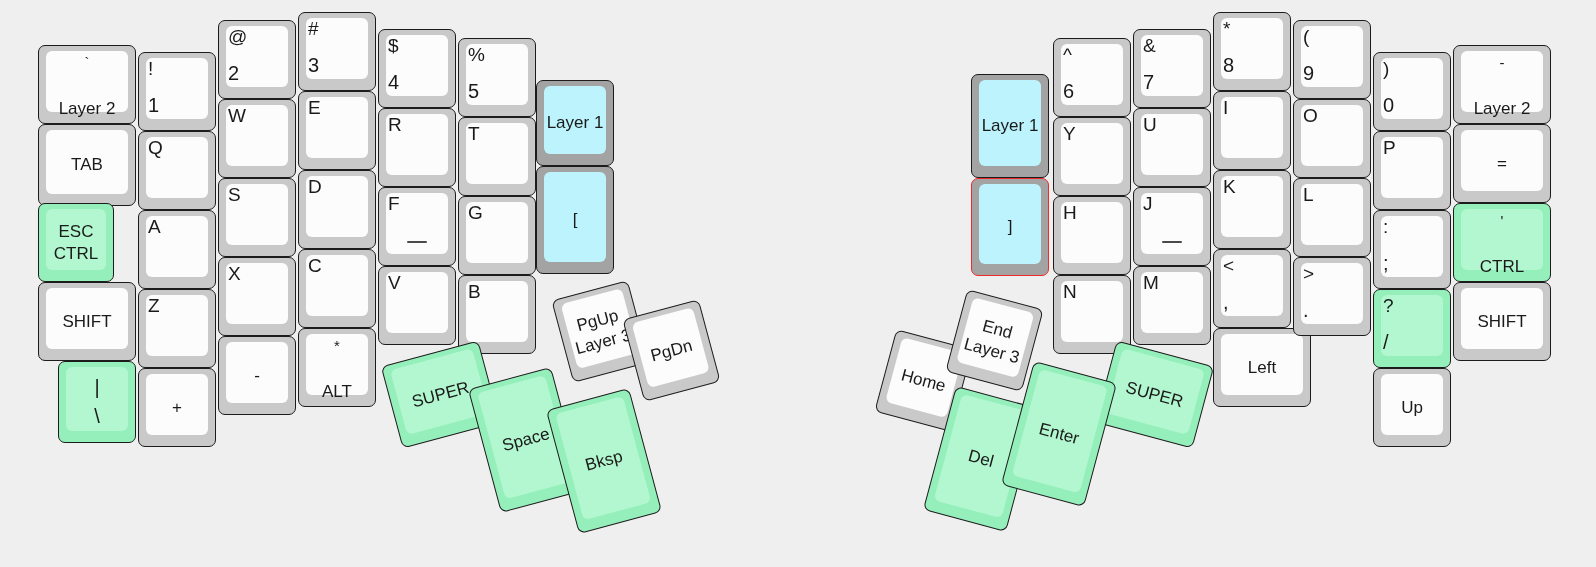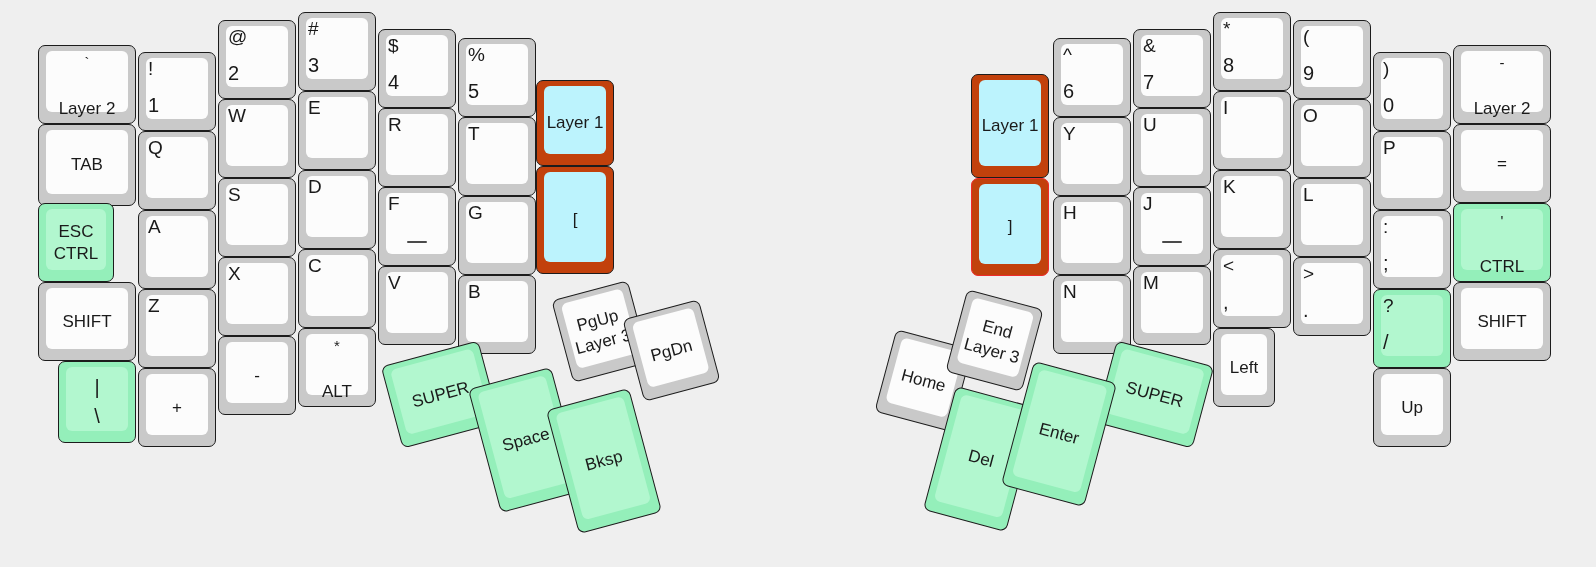--- a/index.html
+++ b/index.html
@@ -23,21 +23,21 @@
   .cap{
     position:absolute;
     left:7px; right:7px; top:5px; bottom:11px;
     box-sizing:border-box;
     background:#fcfcfc;
     border-radius:6px;
   }
   
   .key.green      { background:#94efba; }
   .key.green .cap { background:#b2f7cf; }
-  .key.blue       { background:#c2410c; }
+  .key.blue       { background:#a3a3a3; }
   .key.blue .cap  { background:#bcf3fd; }
   .key.sel        { border-color:#ef2a2a; }
 
   
   .lg{
     position:absolute;
     color:#1a1a1a;
     line-height:1.05;
     white-space:pre;
     pointer-events:none;
@@ -295,21 +295,21 @@
       </div>
       <div class="key" style="left: 1213px; top: 170px; width: 78px; height: 79px;">
         <div class="cap"></div>
         <div class="lg tl">K</div>
       </div>
       <div class="key" style="left: 1213px; top: 249px; width: 78px; height: 79px;">
         <div class="cap"></div>
         <div class="lg tl">&lt;</div>
         <div class="lg bl">,</div>
       </div>
-      <div class="key" style="left: 1213px; top: 328px; width: 62px; height: 79px;">
+      <div class="key" style="left: 1213px; top: 328px; width: 98px; height: 79px;">
         <div class="cap"></div>
         <div class="lg ctr">Left</div>
       </div>
       <div class="key" style="left: 1293px; top: 20px; width: 78px; height: 79px;">
         <div class="cap"></div>
         <div class="lg tl">(</div>
         <div class="lg bl">9</div>
       </div>
       <div class="key" style="left: 1293px; top: 99px; width: 78px; height: 79px;">
         <div class="cap"></div>

